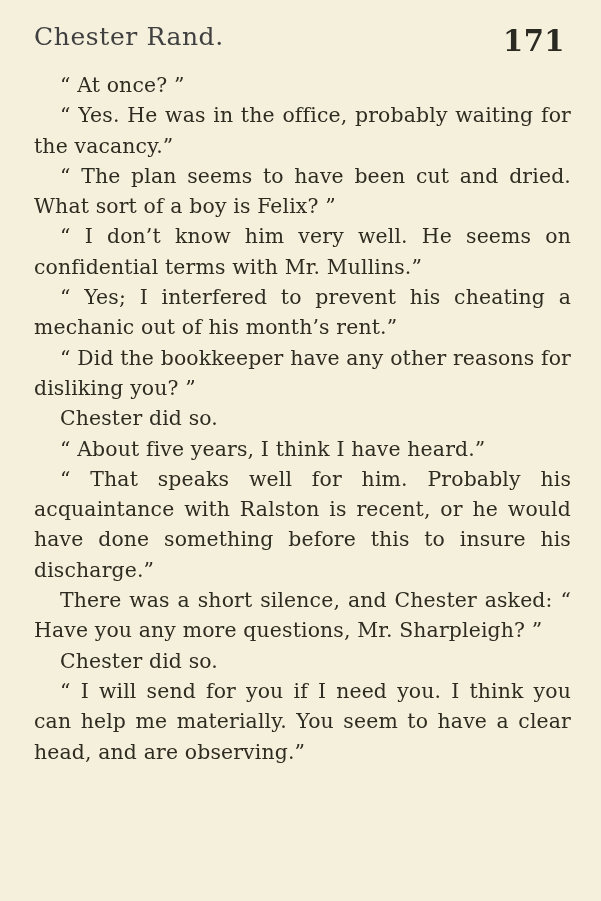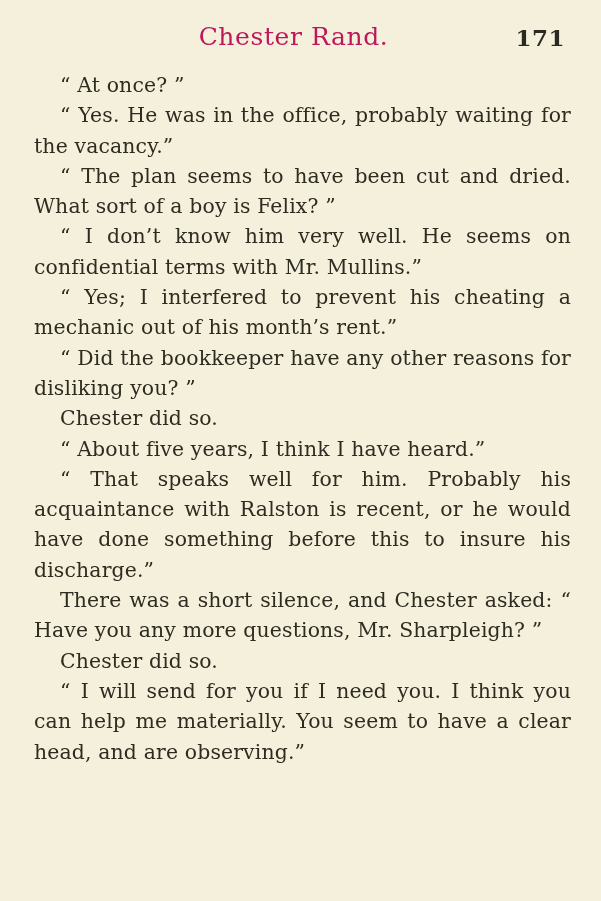--- a/index.html
+++ b/index.html
@@ -20,33 +20,33 @@
     height: 901px;
     box-sizing: border-box;
     padding: 22px 30px 0 34px;
   }
   .header {
     position: relative;
     height: 42px;
     margin-bottom: 6px;
   }
   .header-title {
-    text-align: center;
+    text-align: left;
     font-size: 25px;
     letter-spacing: 0.6px;
     font-family: "DejaVu Serif", serif;
     font-weight: 400;
-    color: #be185d;
+    color: #404040;
     padding-right: 18px;
   }
   .page-number {
     position: absolute;
     right: 6px;
     top: 2px;
-    font-size: 23px;
+    font-size: 29px;
     font-weight: 700;
     font-family: "DejaVu Serif", serif;
     letter-spacing: 0.5px;
     color: #2b2a22;
   }
   .body-text {
     font-size: 20.4px;
     line-height: 30.3px;
     text-align: justify;
     text-justify: inter-word;

